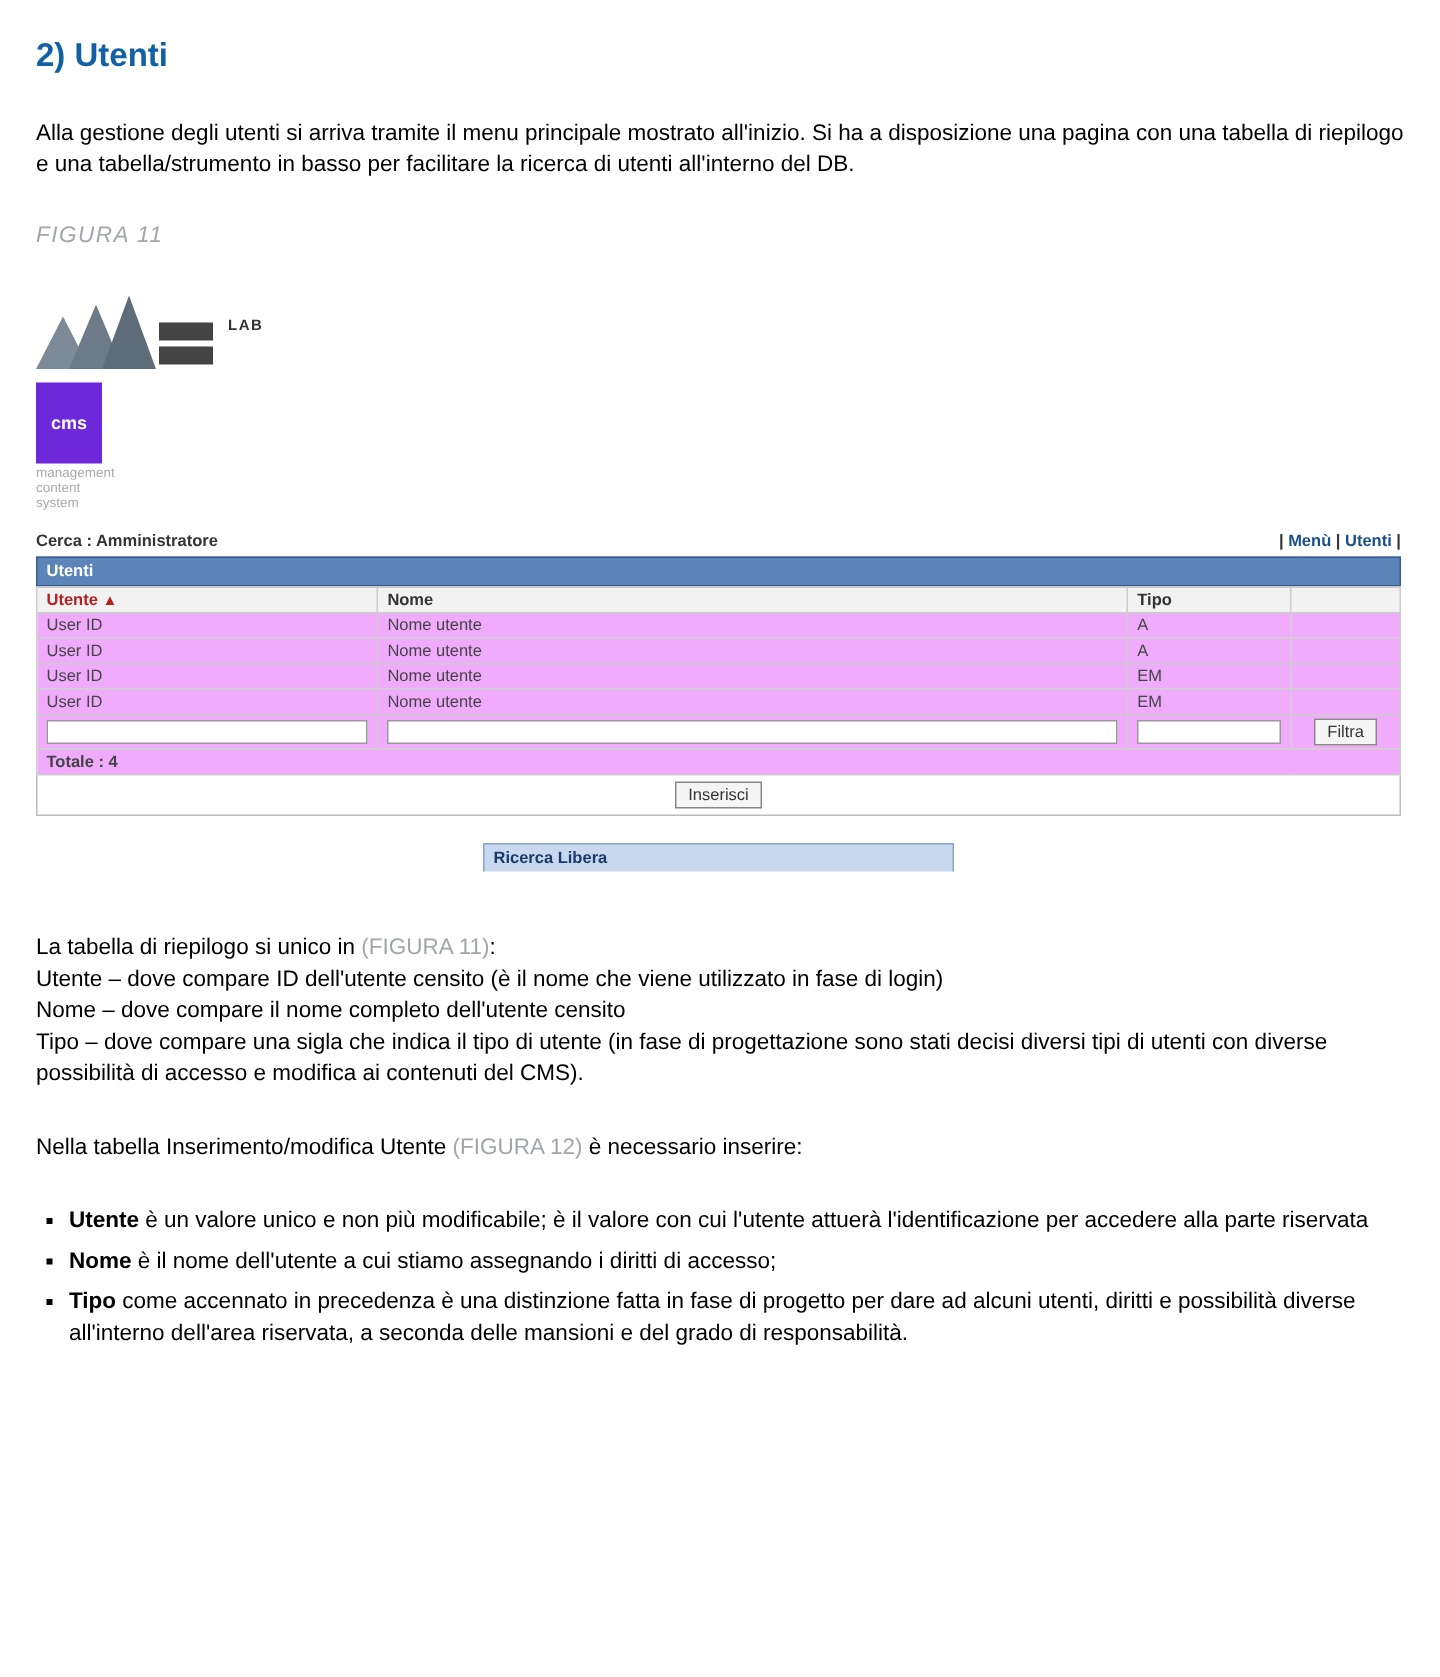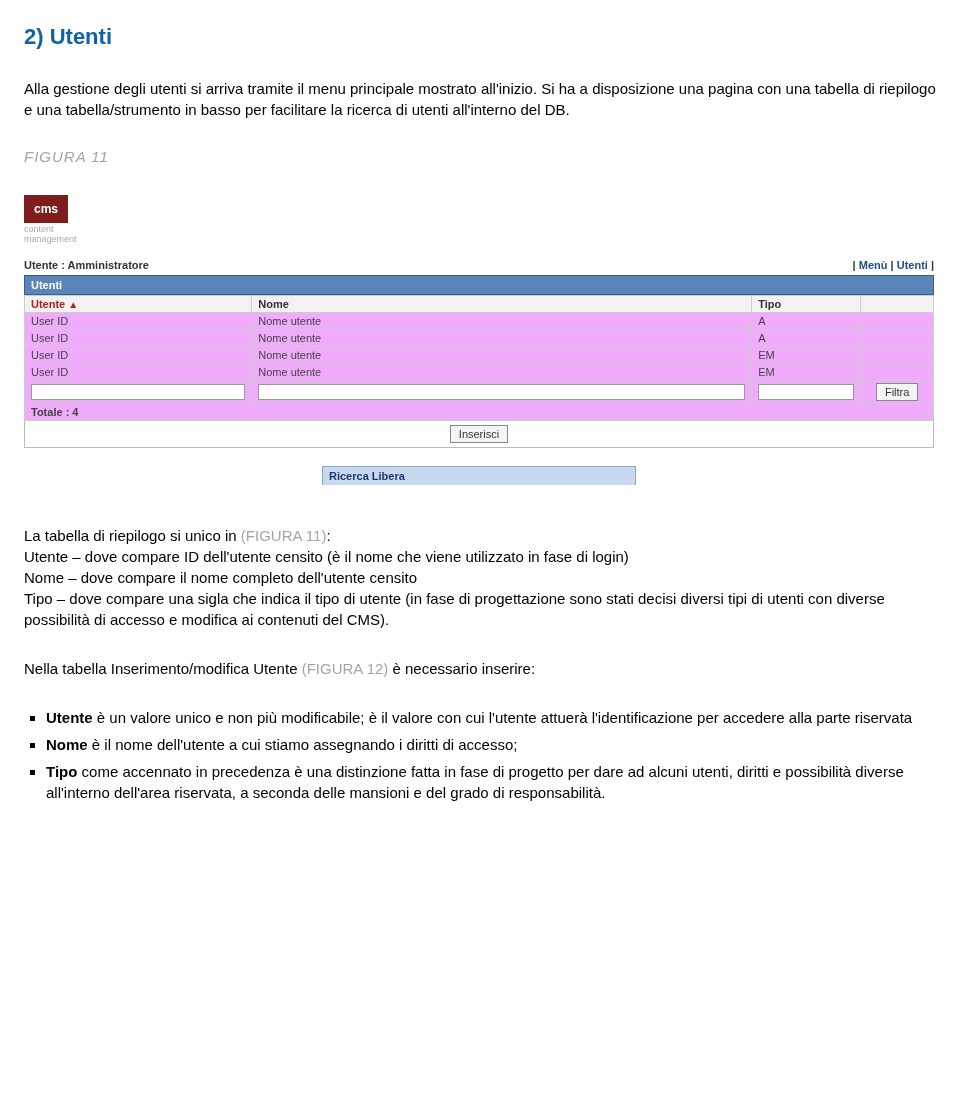--- a/index.html
+++ b/index.html
@@ -38,22 +38,22 @@
   }
   .logo-row {
     display: flex;
     align-items: flex-end;
     gap: 4px;
   }
   .logo-svg { width: 120px; height: 60px; display:block; }
   .logo-lab { font-size: 10px; font-weight: bold; color:#333; letter-spacing:1px; margin-left:4px; margin-bottom:28px;}
   .cms-tag {
     display:inline-block;
-    background:#7f1d1d; color:#fff; font-weight:bold;
-    padding:7px 10px; font-size:12px; margin-top:4px;
+    background:#6d28d9; color:#fff; font-weight:bold;
+    padding:20px 10px; font-size:12px; margin-top:4px;
   }
   .subtag {
     color:#aaa; font-size:9px; line-height:1.1; margin-top:2px;
   }
   .topbar {
     display:flex; justify-content:space-between;
     font-size:11px; font-weight:bold; color:#333;
     margin-top:14px; margin-bottom:4px;
   }
   .topbar a { color:#1b4f8a; text-decoration:none; }
@@ -126,31 +126,42 @@
 <body>
 
 <div class="heading">2) Utenti</div>
 
 <p class="para">Alla gestione degli utenti si arriva tramite il menu principale mostrato all'inizio. Si ha a disposizione una pagina con una tabella di riepilogo e una tabella/strumento in basso per facilitare la ricerca di utenti all'interno del DB.</p>
 
 <div class="fig-label">FIGURA 11</div>
 
 <div class="shot">
 
+  <div class="logo-row">
+    <svg class="logo-svg" viewBox="0 0 120 60">
+      <path d="M0,55 L18,20 L36,55 Z" fill="#7d8a97"></path>
+      <path d="M22,55 L40,12 L58,55 Z" fill="#6d7b89"></path>
+      <path d="M44,55 L62,6 L80,55 Z" fill="#5e6c7a"></path>
+      <rect x="82" y="24" width="36" height="12" fill="#444"></rect>
+      <rect x="82" y="40" width="36" height="12" fill="#444"></rect>
+    </svg>
+    <div class="logo-lab">LAB</div>
+  </div>
   <div>
     <span class="cms-tag">cms</span>
     <div class="subtag">
+      <div>management</div>
       <div>content</div>
-      <div>management</div>
+      <div>system</div>
     </div>
   </div>
 
   <div class="topbar">
     <div>
-      <span>Utente :</span>
+      <span>Cerca :</span>
       <span>Amministratore</span>
     </div>
     <div>
       | <a href="#">Menù</a> |
       <a href="#">Utenti</a> |
     </div>
   </div>
 
   <div class="panel-title">Utenti</div>
 

